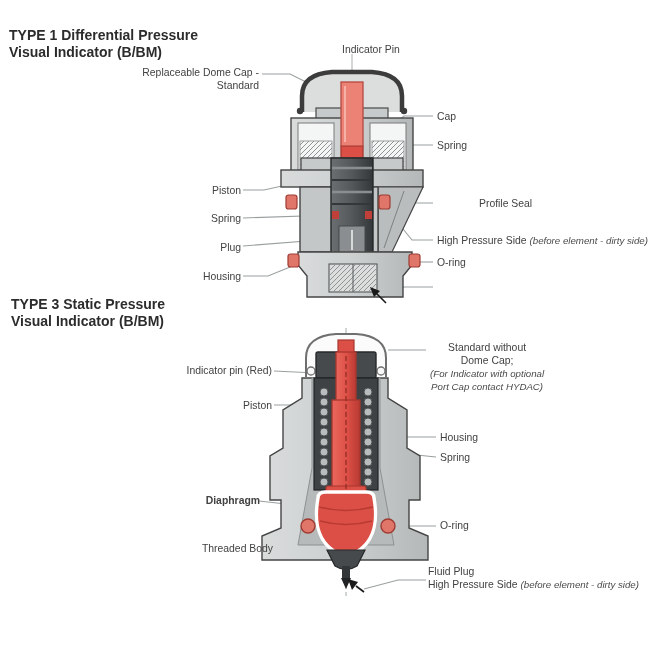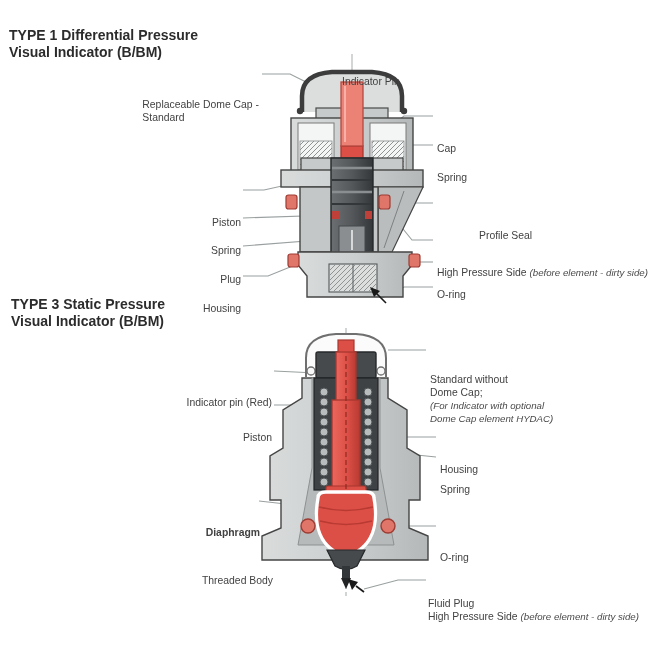--- a/index.html
+++ b/index.html
@@ -1,21 +1,21 @@
 <!DOCTYPE html>
 <html><head>
 <meta charset="utf-8">
 <style>
   html,body{margin:0;padding:0;background:#ffffff;}
   #canvas{position:relative;width:650px;height:650px;background:#ffffff;overflow:hidden;
           font-family:"Liberation Sans",sans-serif;}
   #diagram-svg{position:absolute;left:0;top:0;}
   .title{position:absolute;font-weight:bold;font-size:14px;line-height:17px;color:#2c2c2c;white-space:nowrap;}
-  .lbl{position:absolute;font-size:10.4px;line-height:13px;color:#424242;white-space:nowrap;margin-top:32px;}
-  .lbl.r{}
+  .lbl{position:absolute;font-size:10.4px;line-height:13px;color:#424242;white-space:nowrap;}
+  .lbl.r{text-align:right;}
   .note{font-style:italic;font-size:9.7px;color:#4a4a4a;}
   .note.inline{margin-left:3px;font-style:italic;}
 </style>
 </head>
 <body>
 
 <div id="canvas">
 
 <svg id="diagram-svg" width="650" height="650" viewBox="0 0 650 650">
   <defs>
@@ -227,25 +227,25 @@
 
 <div class="lbl r" style="right:409px;top:270px;">
   <span>Housing</span>
 </div>
 
 <div class="title" style="left:11px;top:296px;">
   <div>TYPE 3 Static Pressure</div>
   <div>Visual Indicator (B/BM)</div>
 </div>
 
-<div class="lbl" style="left:430px;top:341px;">
+<div class="lbl" style="left:430px;top:341px;text-align:center;">
   <div>Standard without</div>
   <div>Dome Cap;</div>
   <div class="note">(For Indicator with optional</div>
-  <div class="note">Dome Cap element HYDAC)</div>
+  <div class="note">Port Cap contact HYDAC)</div>
 </div>
 
 <div class="lbl r" style="right:378px;top:364px;">
   <span>Indicator pin (Red)</span>
 </div>
 
 <div class="lbl r" style="right:378px;top:399px;">
   <span>Piston</span>
 </div>
 

